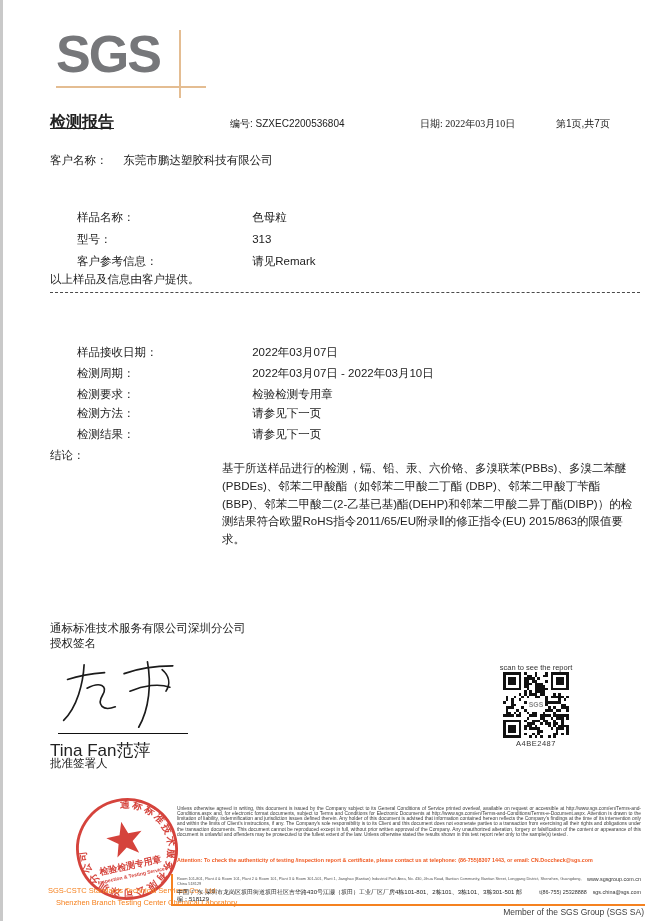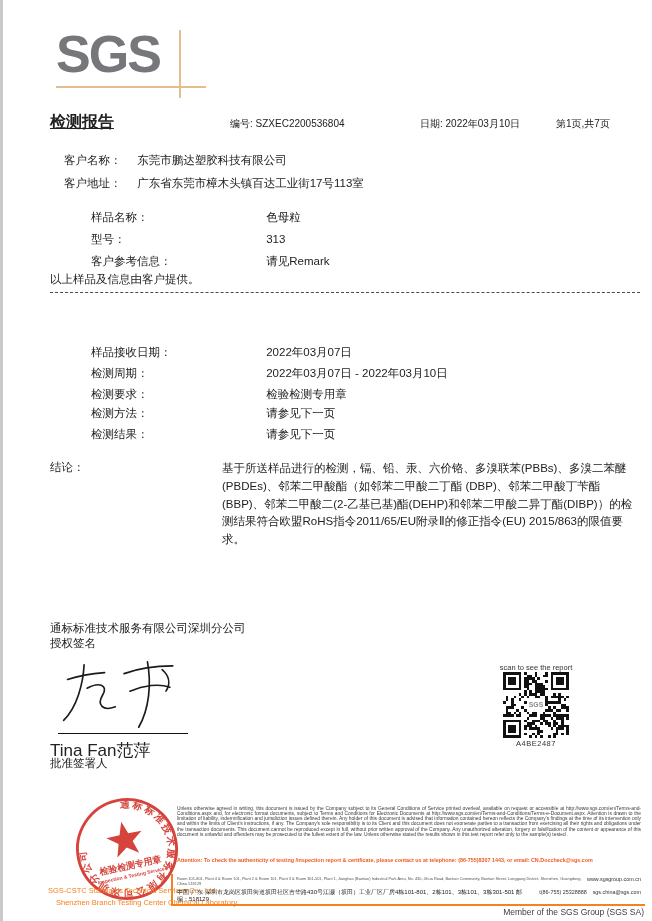--- a/index.html
+++ b/index.html
@@ -13,34 +13,34 @@
 
   
   .logo-text { position:absolute; left:56px; top:28px; font-size:52px; font-weight:bold;
     color:#76777a; letter-spacing:-2px; line-height:1; }
   .logo-hline { position:absolute; left:56px; top:86px; width:150px; height:2px; background:#e4bd92; }
   .logo-vline { position:absolute; left:179px; top:30px; width:2px; height:68px; background:#e4bd92; }
 
   .report-title { position:absolute; left:50px; top:112px; font-size:16px; font-weight:bold; color:#222;text-decoration:underline; }
   .meta { position:absolute; top:117px; font-size:10px; color:#222; }
   .meta-no   { left:230px; }
-  .meta-date { left:420px; }
+  .meta-date { left:420px;font-family:Liberation Serif, serif; }
   .meta-page { left:556px; }
 
   
-  .row { position:absolute; left:64px; font-size:11.5px; white-space:nowrap; color:#222; }
+  .row { position:absolute; left:50px; font-size:11.5px; white-space:nowrap; color:#222; }
   .row .lbl { display:inline-block; }
   .w-client .lbl { width:70px; }
   .w-wide   .lbl { width:172px;margin-left:27px; }
   .note-row { position:absolute; left:50px; font-size:11.5px; color:#222; }
 
   .dashed-sep { position:absolute; left:50px; top:292px; width:590px; height:0;
     border-top:1.4px dashed #4a4a4a; }
 
-  .conclusion-lbl { position:absolute; left:50px; top:448px; font-size:11.5px; color:#222;margin-top:12px; }
+  .conclusion-lbl { position:absolute; left:50px; top:448px; font-size:11.5px; color:#222; }
   .conclusion-txt { position:absolute; left:222px; top:448px; width:412px; font-size:11.5px;
     line-height:1.55; color:#222; text-align:left;margin-top:12px; }
 
   
   .sig-company { position:absolute; left:50px; top:621px; font-size:11.5px; color:#222; }
   .sig-auth    { position:absolute; left:50px; top:636px; font-size:11.5px; color:#222; }
   .sig-svg     { position:absolute; left:52px; top:658px; }
   .sig-line    { position:absolute; left:58px; top:733px; width:130px; height:0; border-top:1.6px solid #111; }
   .sig-name    { position:absolute; left:50px; top:739px; font-size:17px; color:#222; }
   .sig-role    { position:absolute; left:50px; top:756px; font-size:11.5px; color:#222; }
@@ -87,24 +87,20 @@
   <div class="logo-text">SGS</div>
 
   <div class="report-title">检测报告</div>
   <div class="meta meta-no"><span>编号:</span> <span>SZXEC2200536804</span></div>
   <div class="meta meta-date"><span>日期:</span> <span>2022年03月10日</span></div>
   <div class="meta meta-page">第1页,共7页</div>
 
   <div class="row w-client" style="top:153px">
     <span class="lbl">客户名称：</span>
     <span class="val">东莞市鹏达塑胶科技有限公司</span>
-  </div>
-  <div class="row w-client" style="top:176px">
-    <span class="lbl">客户地址：</span>
-    <span class="val">广东省东莞市樟木头镇百达工业街17号113室</span>
   </div>
 
   <div class="row w-wide" style="top:210px">
     <span class="lbl">样品名称：</span>
     <span class="val">色母粒</span>
   </div>
   <div class="row w-wide" style="top:232px">
     <span class="lbl">型号：</span>
     <span class="val">313</span>
   </div>

